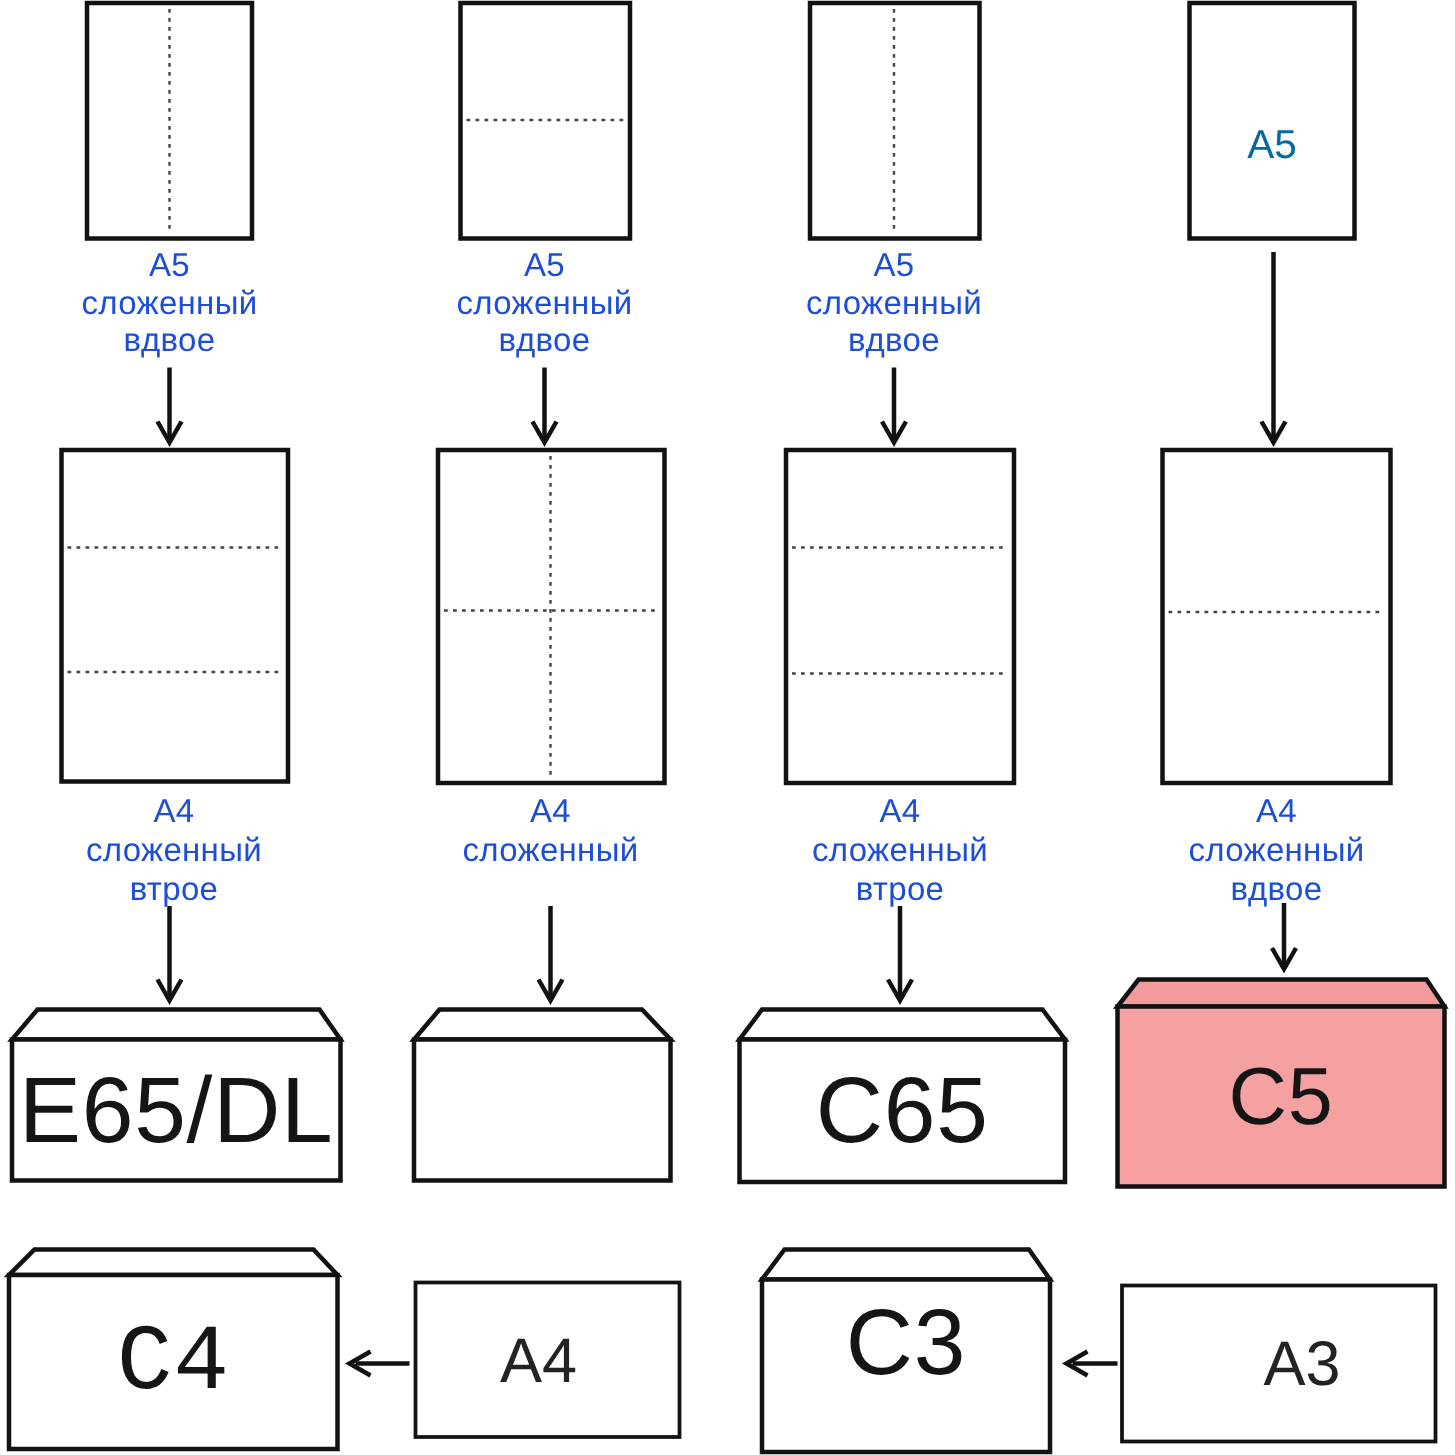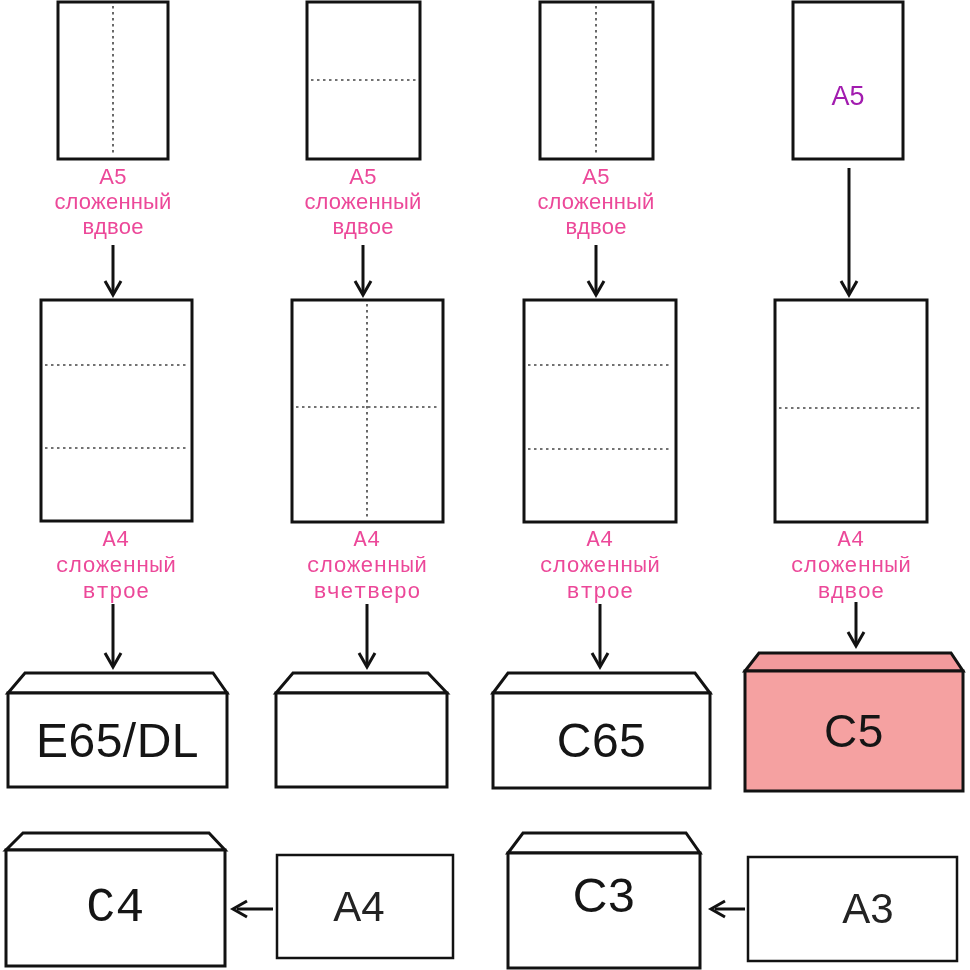--- a/index.html
+++ b/index.html
@@ -3,32 +3,32 @@
 <meta charset="utf-8">
 <style>
   html,body{margin:0;padding:0;background:#ffffff;}
   .canvas{
     position:relative;width:970px;height:970px;background:#ffffff;
     font-family:"Liberation Sans","DejaVu Sans",sans-serif;overflow:hidden;
   }
   .canvas svg{position:absolute;left:0;top:0;}
   .abs{position:absolute;}
   .caption{
-    text-align:center;color:#ec4899;font-size:22px;line-height:25px;
+    text-align:center;color:#1d4ed8;font-size:22px;line-height:25px;
     letter-spacing:0.2px;
   }
-  .caption.mid{line-height:26px;font-family:Liberation Mono, monospace;}
+  .caption.mid{line-height:26px;}
   .biglabel{
     display:flex;align-items:center;justify-content:center;
     color:#151515;box-sizing:border-box;
   }
-  .env-label{font-size:48px;letter-spacing:0.5px;}
-  .env-label.c5{font-size:46px;}
+  .env-label{font-size:62px;letter-spacing:0.5px;}
+  .env-label.c5{font-size:54px;}
   .paper-label{font-size:42px;color:#232323;}
-  .inner-a5{font-size:27px;color:#a21caf;padding-top:32px;}
+  .inner-a5{font-size:27px;color:#0369a1;padding-top:32px;}
 </style>
 </head>
 <body>
 
 <div class="canvas">
 
   <svg width="970" height="970" viewBox="0 0 970 970">
 
     <g>
       <rect x="58" y="2" width="110" height="157" fill="#ffffff" stroke="#121212" stroke-width="3"></rect>
@@ -157,21 +157,20 @@
   <div class="abs biglabel inner-a5" style="left:793px;top:2px;width:110px;height:157px;">A5</div>
 
   <div class="abs caption mid" style="left:16px;top:528px;width:200px;">
     <div>А4</div>
     <div>сложенный</div>
     <div>втрое</div>
   </div>
   <div class="abs caption mid" style="left:267px;top:528px;width:200px;">
     <div>А4</div>
     <div>сложенный</div>
-    <div>вчетверо</div>
   </div>
   <div class="abs caption mid" style="left:500px;top:528px;width:200px;">
     <div>А4</div>
     <div>сложенный</div>
     <div>втрое</div>
   </div>
   <div class="abs caption mid" style="left:751px;top:528px;width:200px;">
     <div>А4</div>
     <div>сложенный</div>
     <div>вдвое</div>

